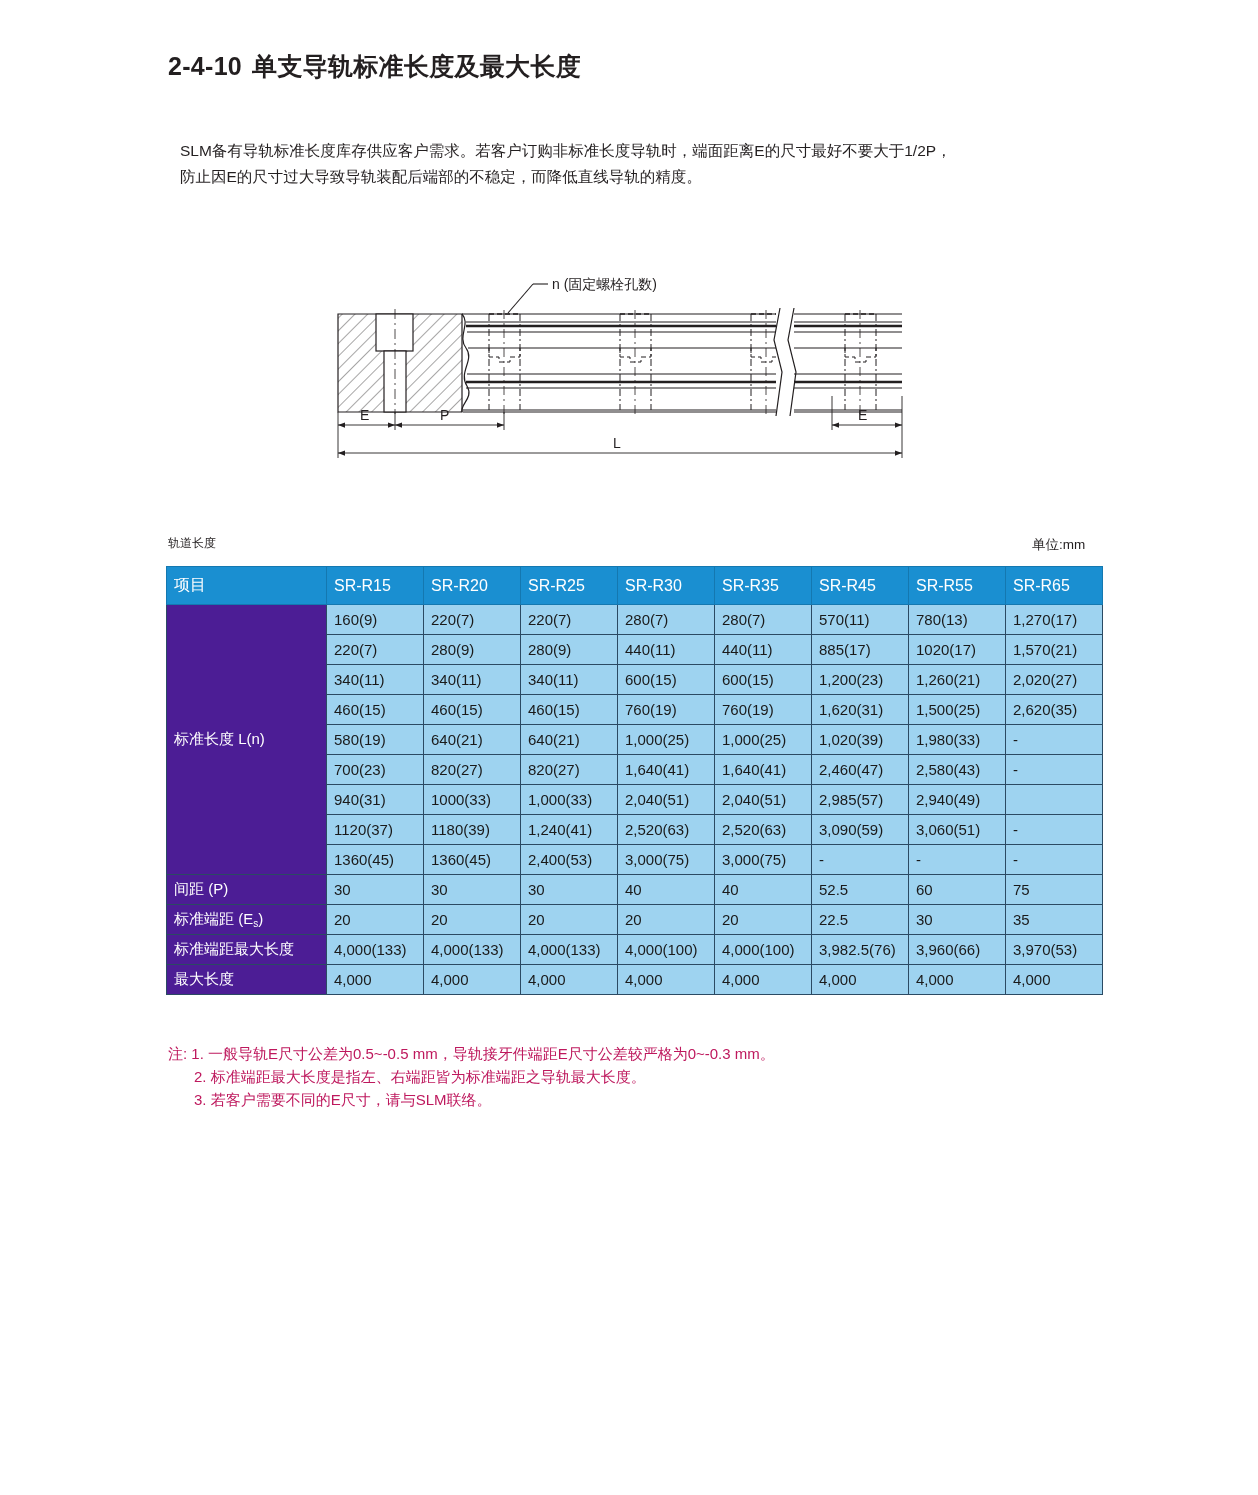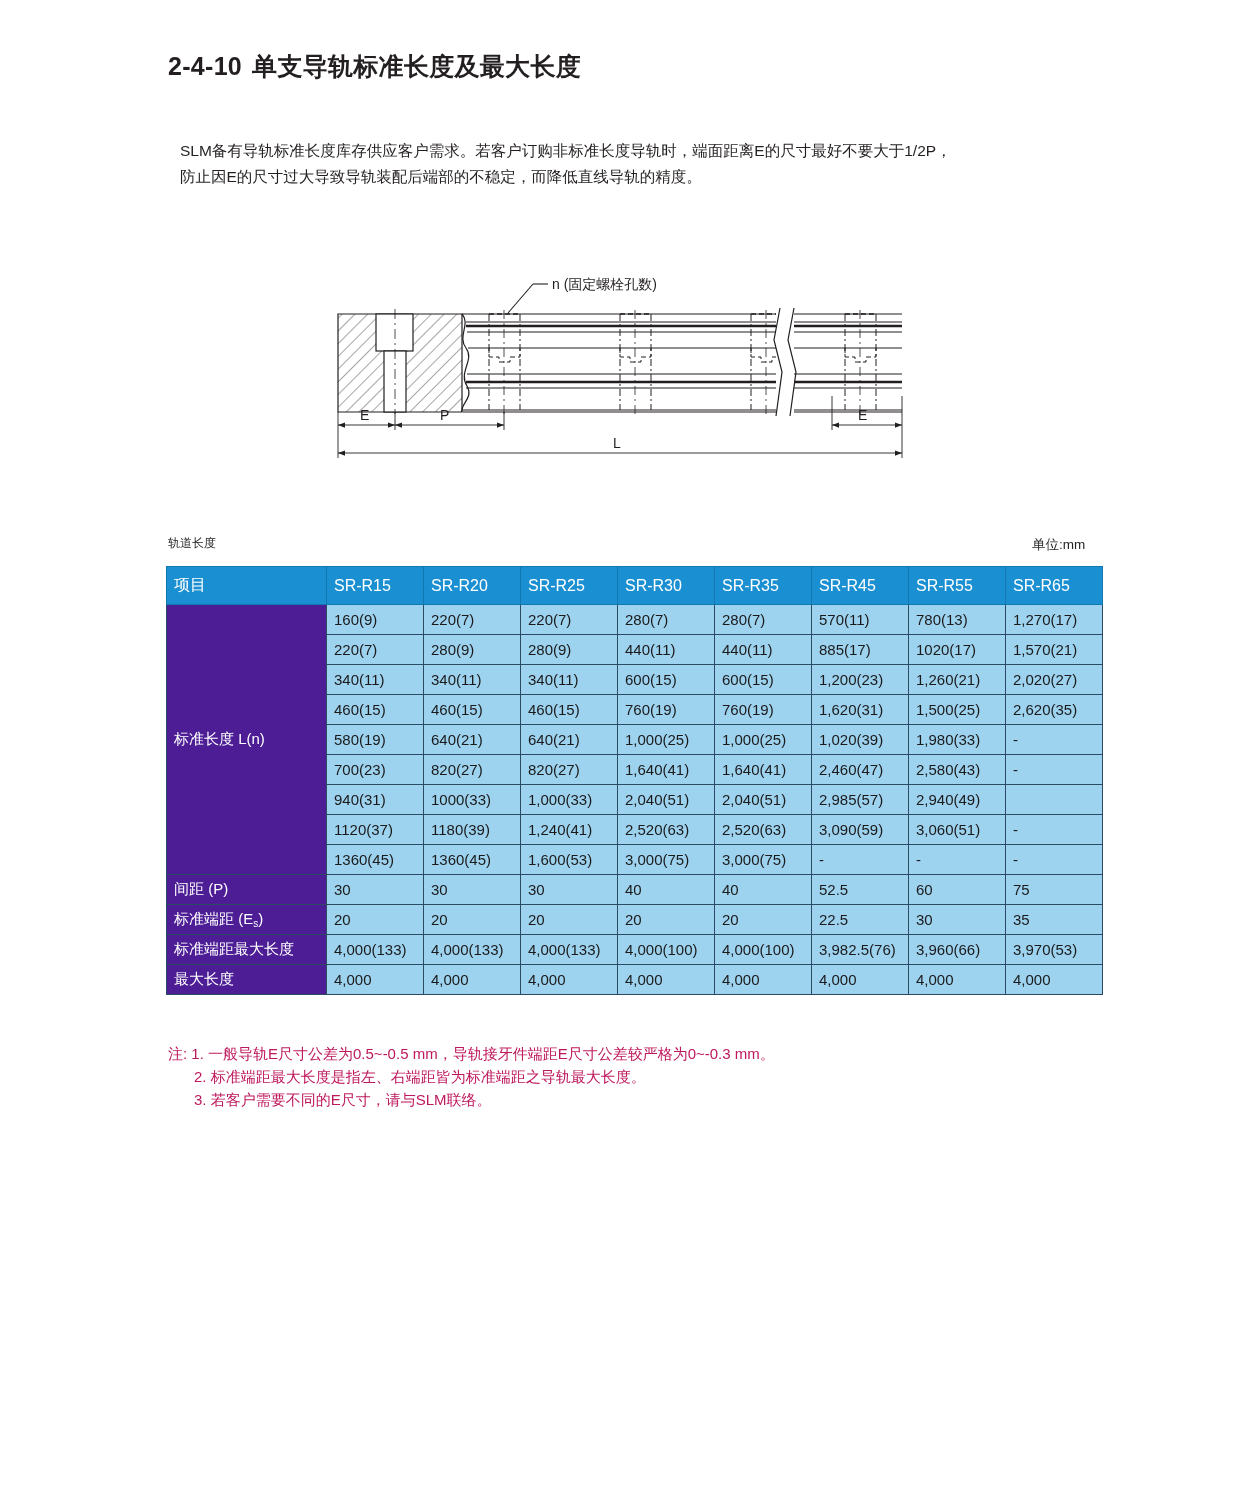--- a/index.html
+++ b/index.html
@@ -365,21 +365,21 @@
           <td class="val">1,240(41)</td>
           <td class="val">2,520(63)</td>
           <td class="val">2,520(63)</td>
           <td class="val">3,090(59)</td>
           <td class="val">3,060(51)</td>
           <td class="val">-</td>
         </tr>
         <tr>
           <td class="val">1360(45)</td>
           <td class="val">1360(45)</td>
-          <td class="val">1,600(53)</td>
+          <td class="val">2,400(53)</td>
           <td class="val">3,000(75)</td>
           <td class="val">3,000(75)</td>
           <td class="val">-</td>
           <td class="val">-</td>
           <td class="val">-</td>
         </tr>
 
         <tr>
           <td class="rowlabel">间距 (P)</td>
           <td class="val">30</td>

